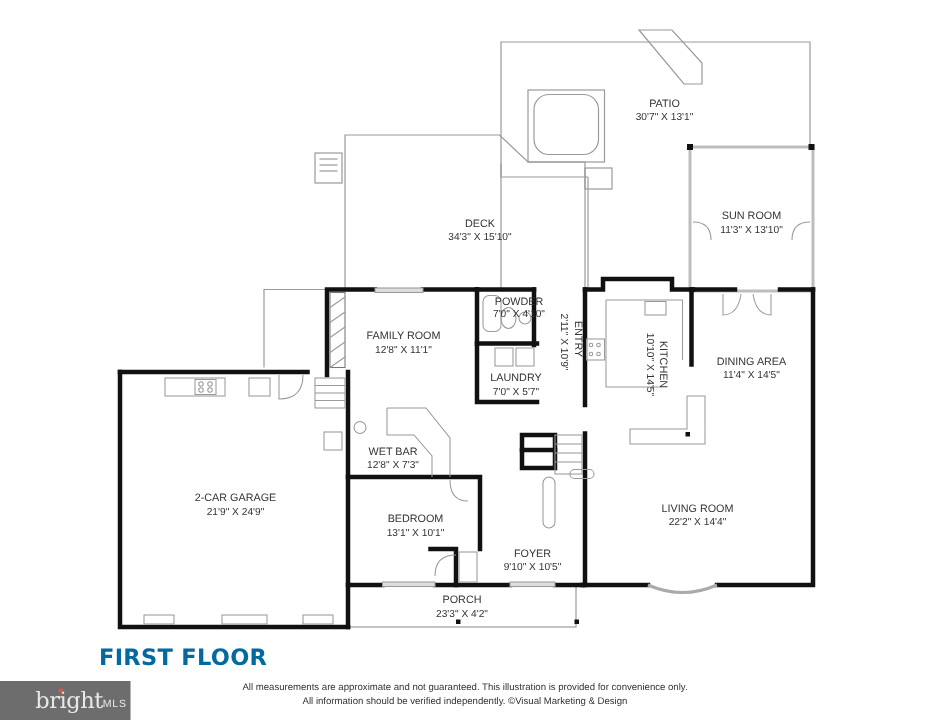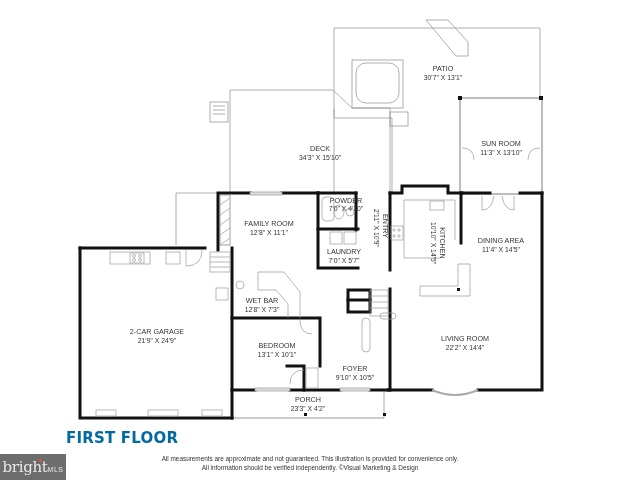--- a/index.html
+++ b/index.html
@@ -2,21 +2,21 @@
 <html><head>
 <meta charset="utf-8">
 <style>
   html, body { margin:0; padding:0; background:#ffffff; }
   body { width:622px; height:480px; position:relative; overflow:hidden; font-family:"Liberation Sans", sans-serif; }
   #plan { position:absolute; left:0; top:0; width:622px; height:480px; }
   .room-label { font-family:"Liberation Sans", sans-serif; font-size:7.2px; fill:#333; text-anchor:middle; }
   .room-dims { font-family:"Liberation Sans", sans-serif; font-size:6.8px; fill:#333; text-anchor:middle; }
   .floor-title { position:absolute; left:42px; top:429px; font-family:"DejaVu Sans", sans-serif; font-weight:bold; font-size:15px; color:#0369a1; letter-spacing:0.2px;margin-left:24px; }
   .disclaimer { position:absolute; left:140px; top:454px; width:340px; text-align:center; font-family:"Liberation Sans", sans-serif; font-size:6.4px; color:#333; line-height:9px; }
-  .brand { position:absolute; left:0; top:454px; width:66px; height:26px; background:#6d6d6d; color:#e8e8e8; display:flex; align-items:center; justify-content:center; gap:0; }
+  .brand { position:absolute; left:0; top:454px; width:66px; height:26px; background:#6d6d6d; color:#e8e8e8; display:flex; align-items:center; justify-content:center; gap:0;padding-left:21px; }
   .brand .b1 { font-family:"DejaVu Serif", serif; font-size:15px; letter-spacing:-0.3px; }
   .brand .b2 { font-family:"Liberation Sans", sans-serif; font-size:7px; margin-top:4px; letter-spacing:0.5px; }
   .brand .dot { position:absolute; left:39px; top:5px; width:3px; height:3px; border-radius:50%; background:#e0574a; }
 </style>
 </head>
 <body>
 
 <svg id="plan" viewBox="0 0 622 480" xmlns="http://www.w3.org/2000/svg">
 
   <g stroke="#9a9a9a" stroke-width="0.8" fill="none">

